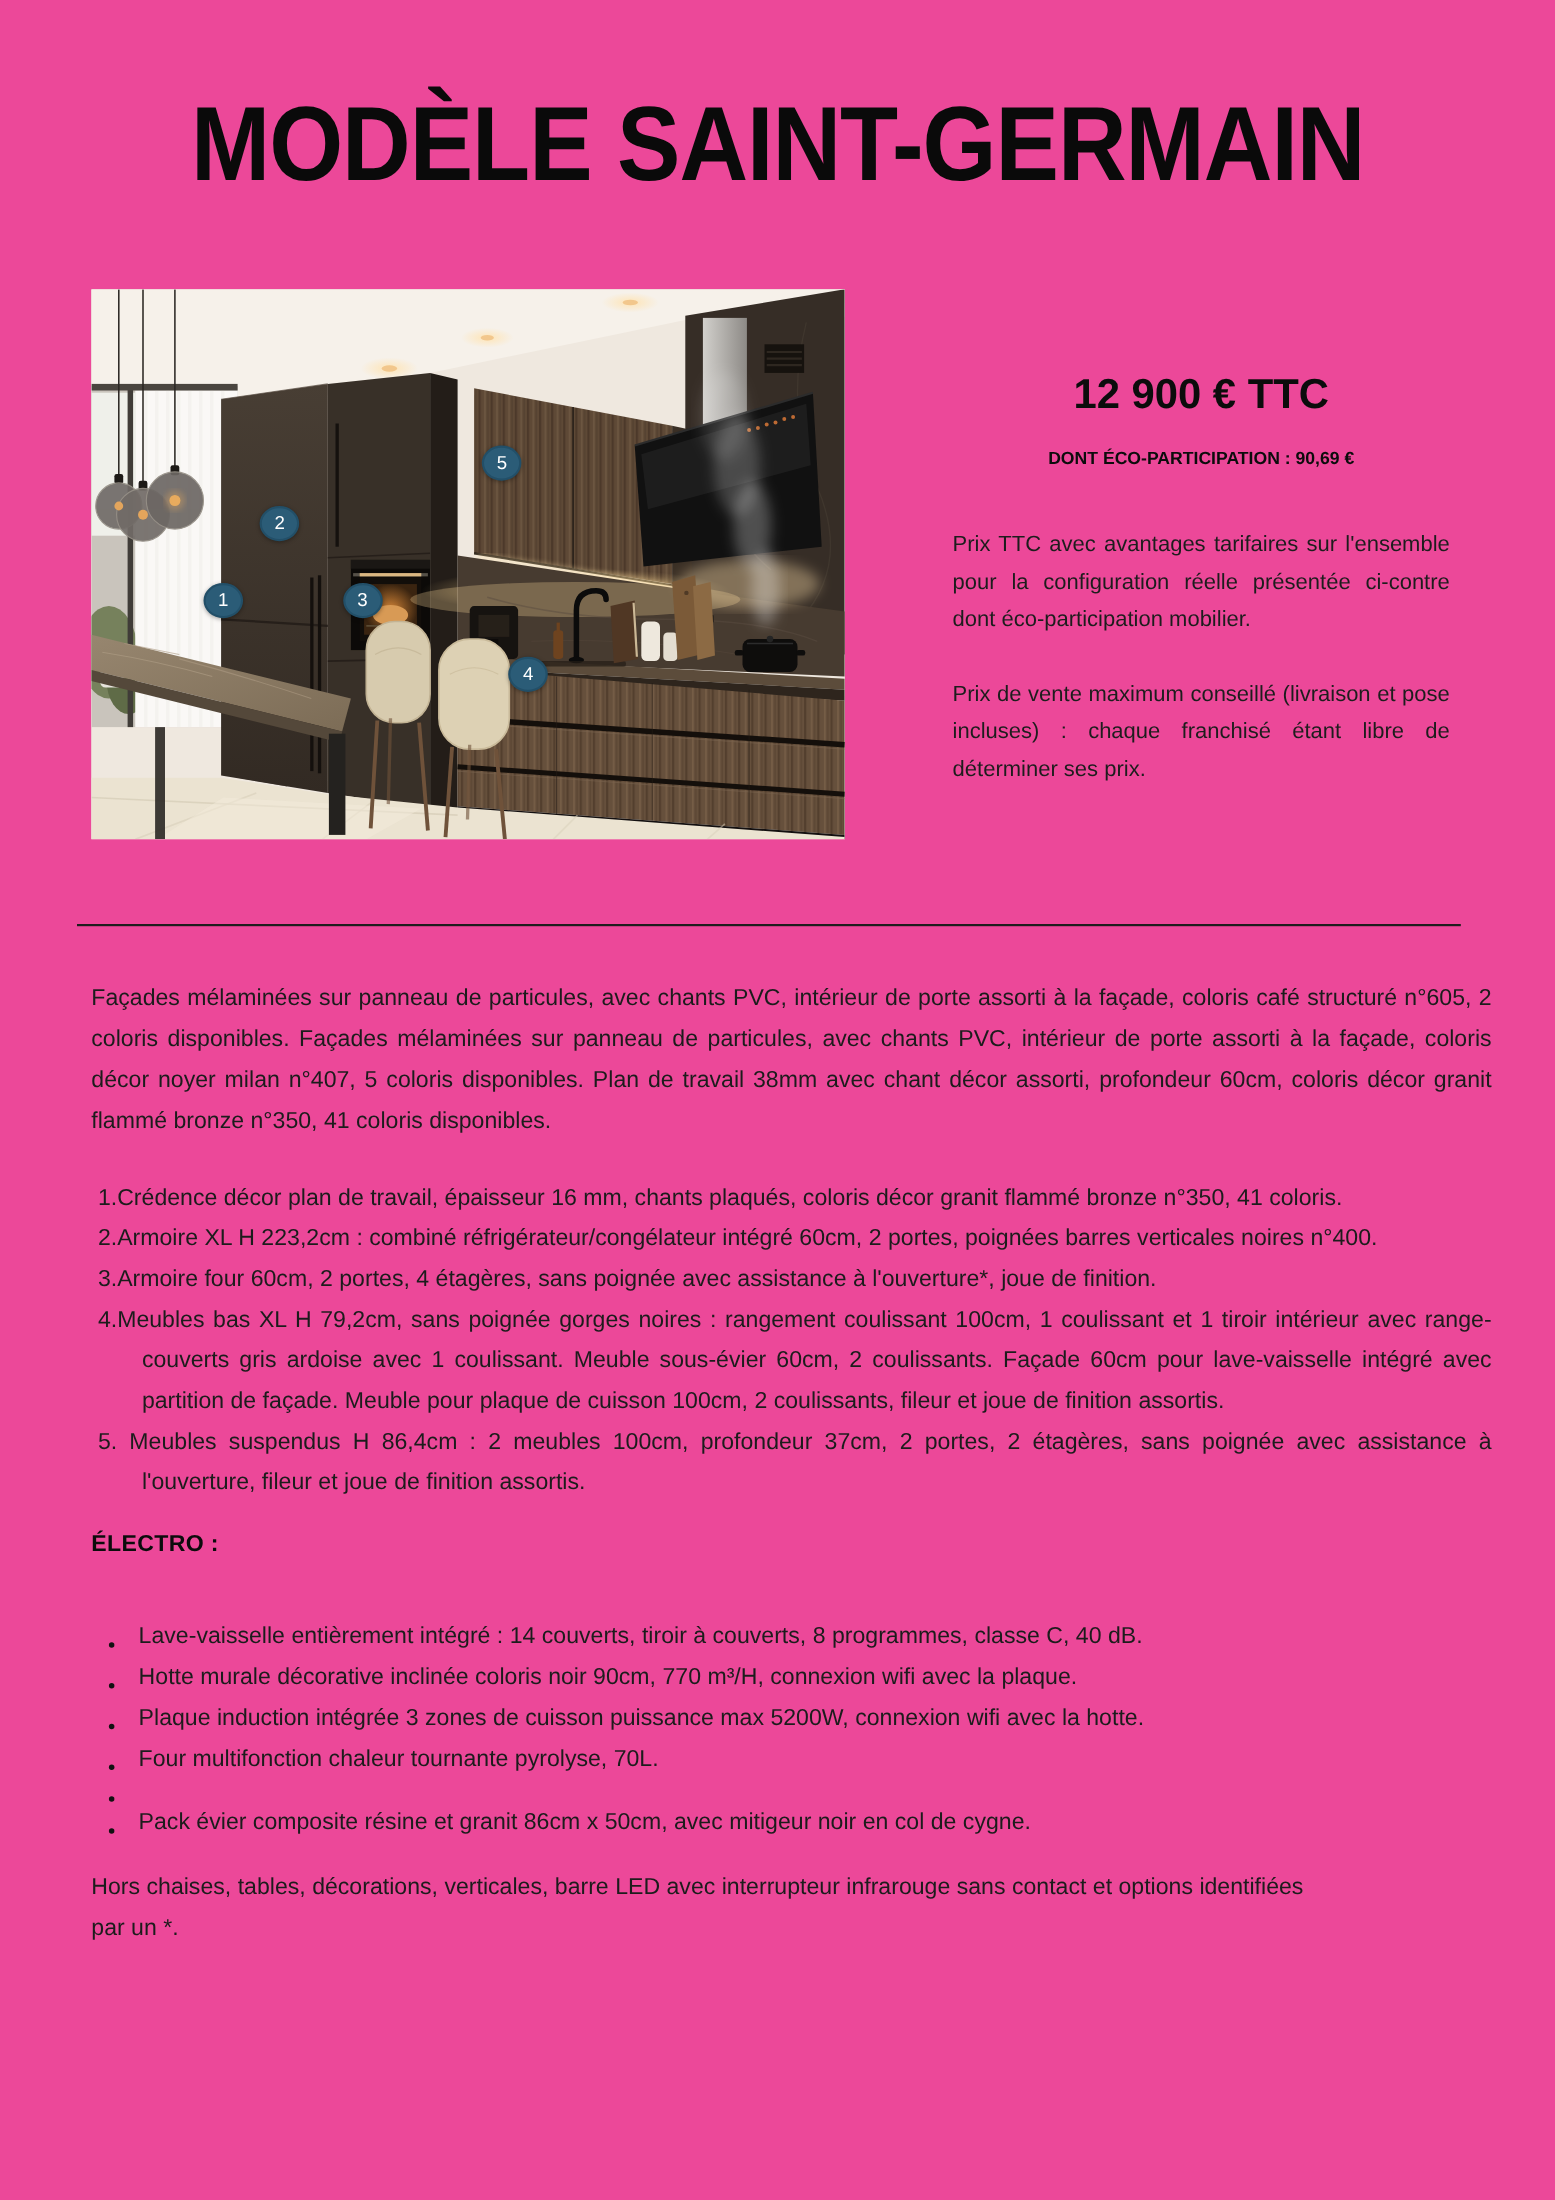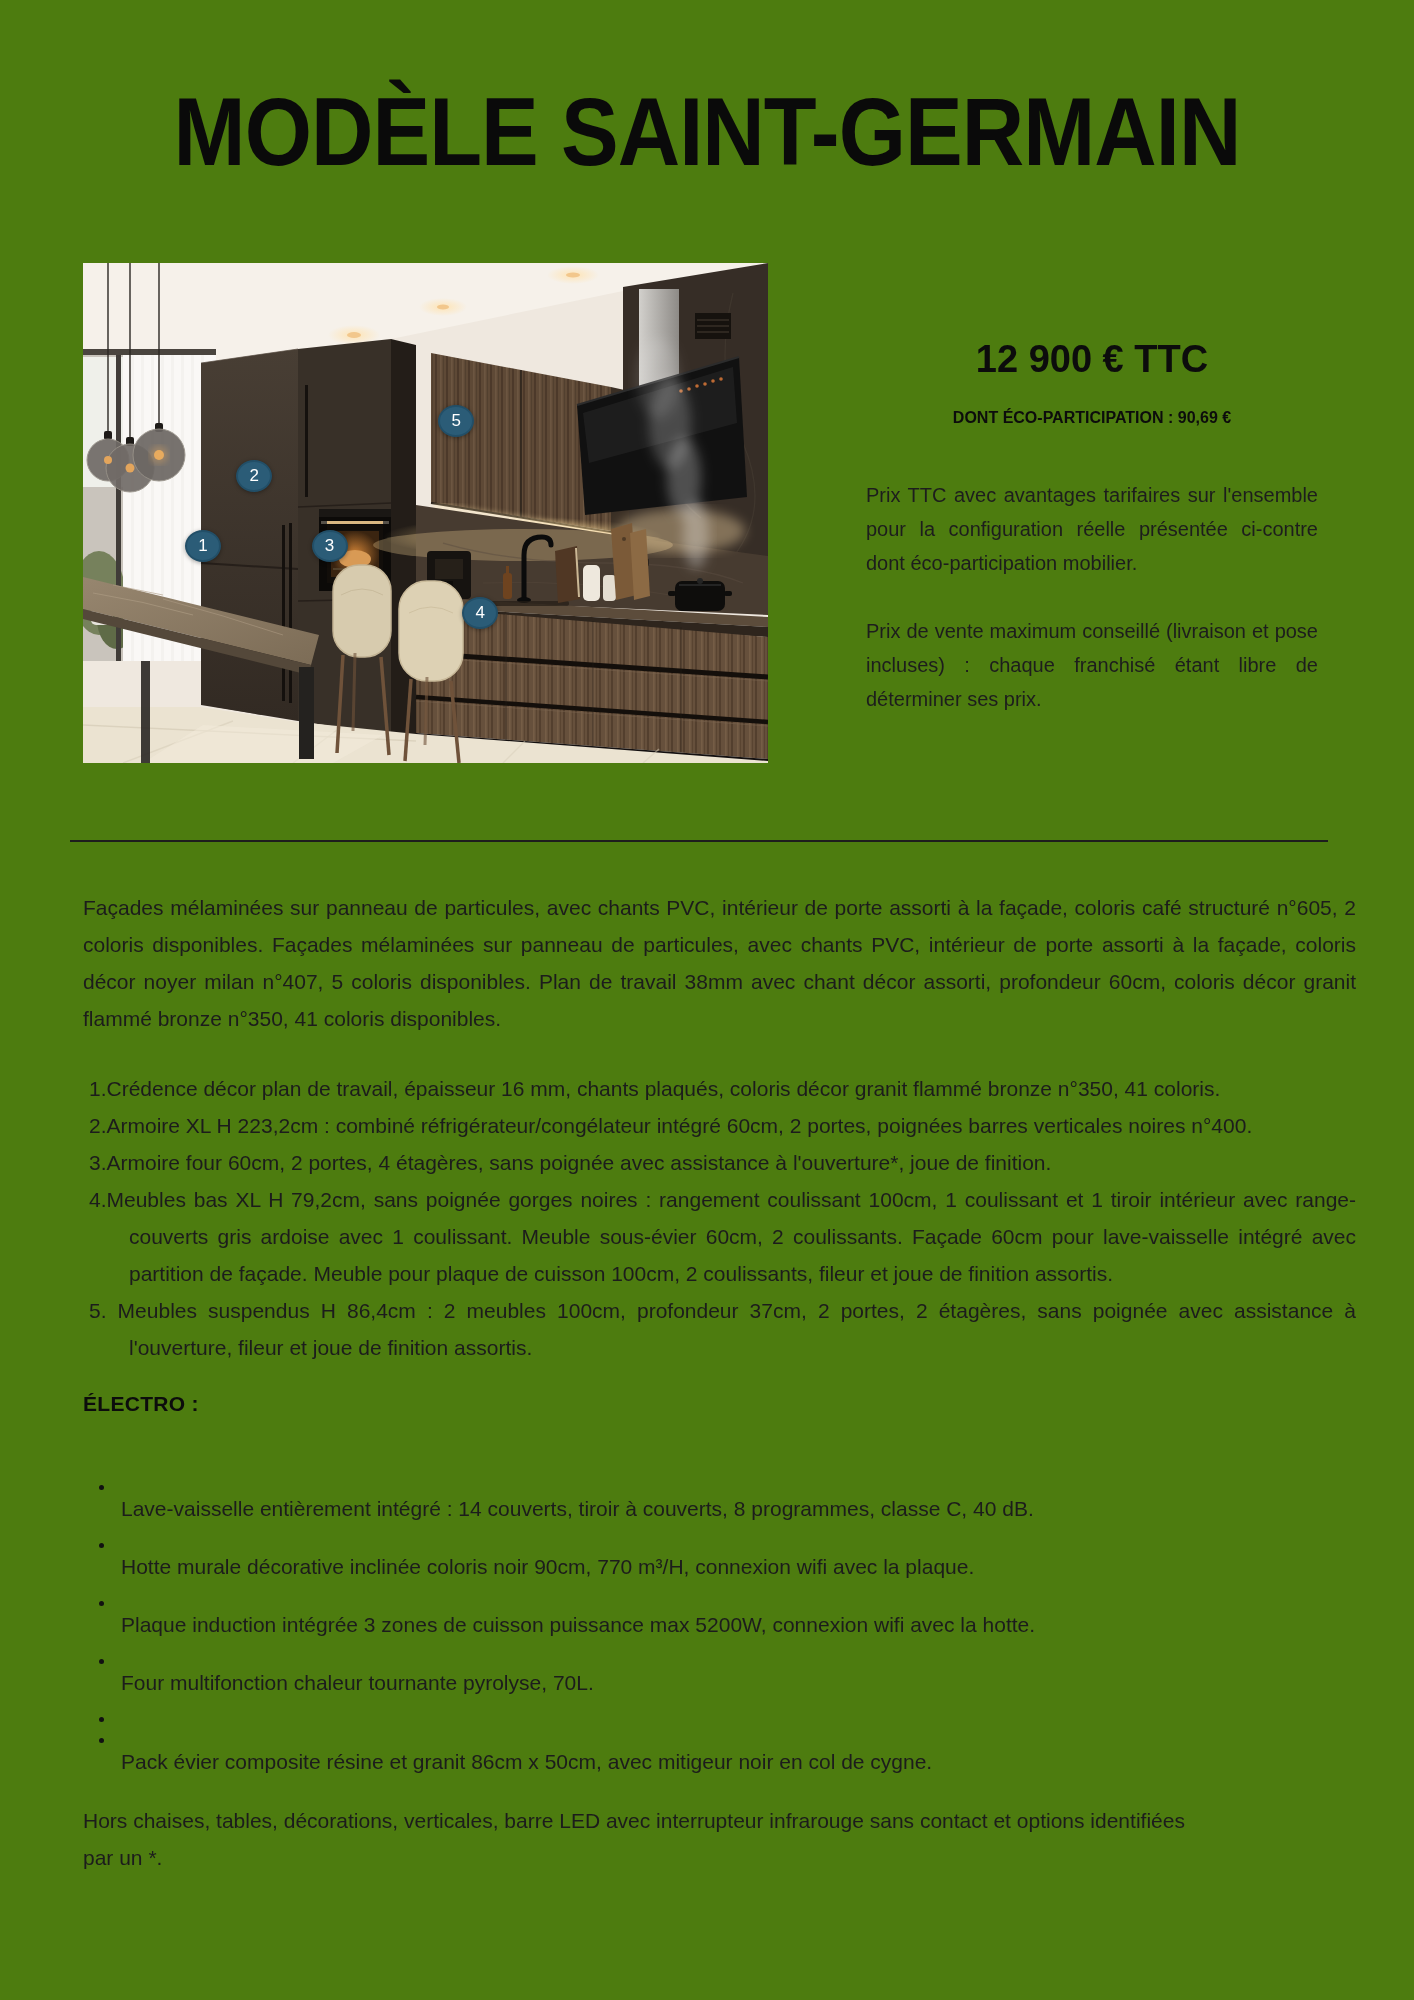--- a/index.html
+++ b/index.html
@@ -1,16 +1,16 @@
 <!DOCTYPE html>
 <html><head>
 <meta charset="utf-8">
 <style>
   html,body{margin:0;padding:0;background:#ffffff;}
-  .page{position:relative;width:1414px;height:2000px;background:#4d7c0f;overflow:hidden;
+  .page{position:relative;width:1414px;height:2000px;background:#ec4899;overflow:hidden;
         box-sizing:border-box;padding:0 58px 0 83px;
         font-family:"Liberation Sans",sans-serif;color:#1c1c1c;}
   
   .title{margin:84px 0 0 -25px;text-align:center;font-size:96px;line-height:1;
          font-weight:700;color:#0a0a0a;letter-spacing:-1px;
          transform:scaleX(.9);transform-origin:center;white-space:nowrap;}
   
   .top{display:flex;margin-top:83px;}
   .photo{position:relative;width:685px;height:500px;flex:0 0 auto;background:#efe8df;overflow:hidden;}
   .photo svg{display:block;width:685px;height:500px;}
@@ -25,21 +25,21 @@
   .rp1{margin-top:48px;}
   .rp2{margin-top:34px;}
   
   .divider{height:2px;background:#1d1d1d;border:none;margin:77px 28px 0 -13px;}
   .h2{margin:59px 0 0 0;font-size:21px;font-weight:700;letter-spacing:.3px;color:#0c0c0c;line-height:28px;}
   .intro{margin:47px 0 0 0;font-size:21px;line-height:37px;text-align:justify;}
   .numlist{margin-top:33px;}
   .nitem{font-size:21px;line-height:37px;text-align:justify;padding-left:46px;text-indent:-40px;}
   .h3{margin:25px 0 0 0;font-size:21px;font-weight:700;letter-spacing:.3px;color:#0c0c0c;line-height:26px;}
   .blist{margin-top:52px;}
-  .bitem{display:flex;align-items:flex-start;padding-left:16px;font-size:21px;line-height:37px;flex-direction:column;}
+  .bitem{display:flex;align-items:center;padding-left:16px;font-size:21px;line-height:37px;}
   .dot{flex:0 0 auto;width:5px;height:5px;border-radius:50%;background:#111;margin:16px 0 0 0;}
   .btext{padding-left:22px;}
   .footer{margin:22px 0 0 0;font-size:21px;line-height:37px;white-space:pre-line;}
 </style>
 </head>
 <body>
 
 <div class="page">
 
   <h1 class="title">MODÈLE SAINT-GERMAIN</h1>

